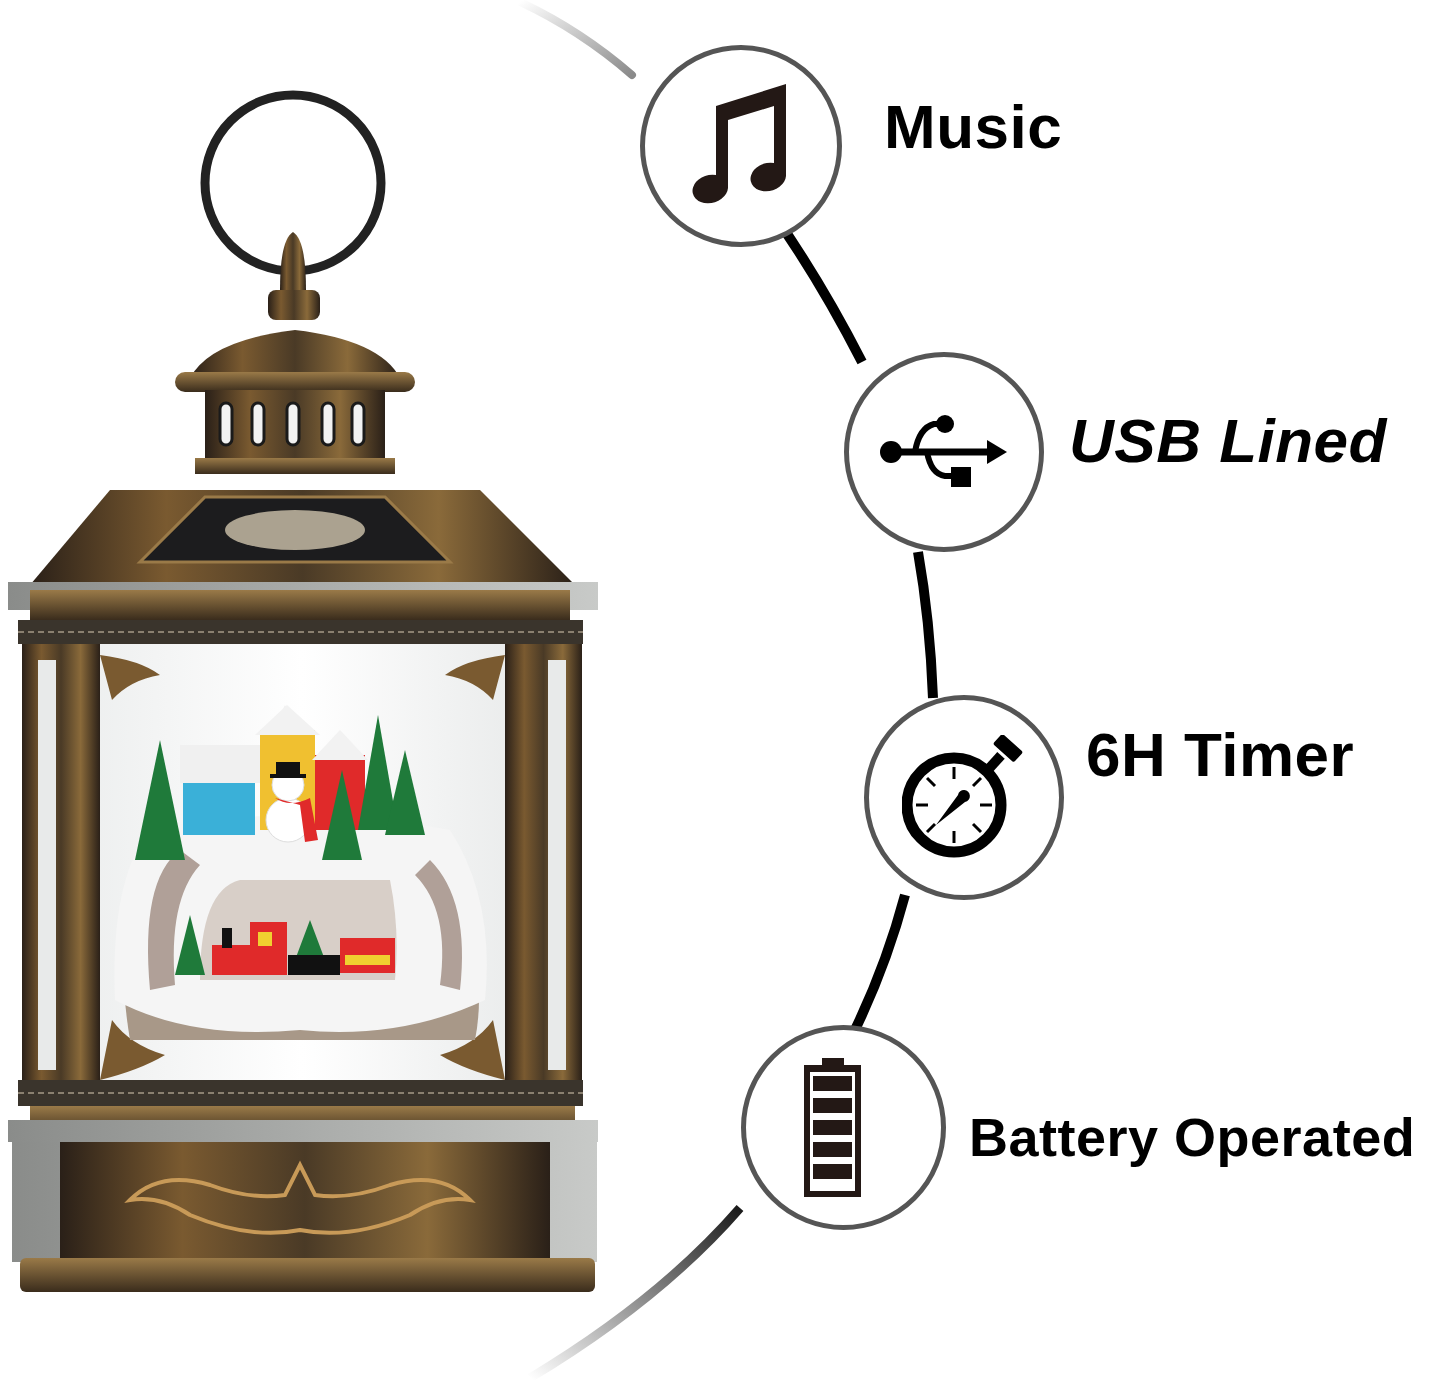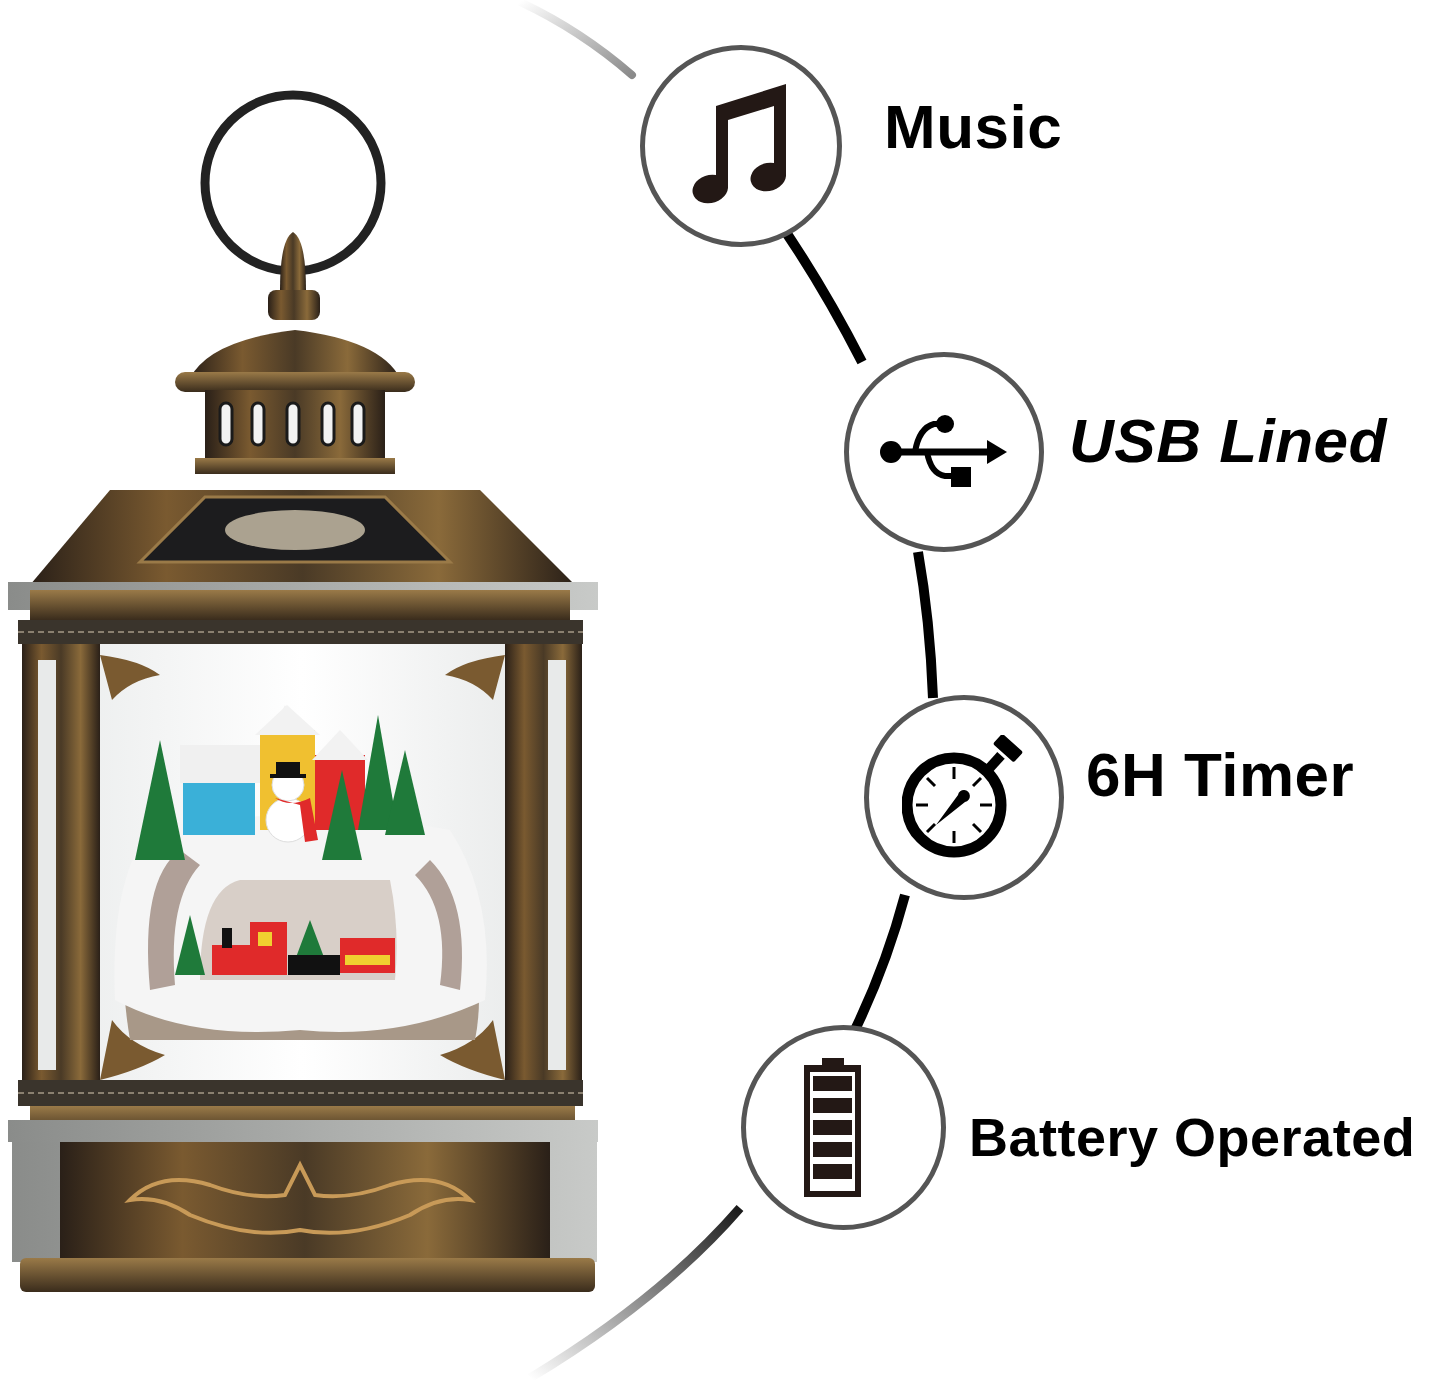--- a/index.html
+++ b/index.html
@@ -185,21 +185,21 @@
           <line x1="14" y1="70" x2="26" y2="70"></line>
           <line x1="78" y1="70" x2="90" y2="70"></line>
           <line x1="25" y1="43" x2="33" y2="51"></line>
           <line x1="71" y1="89" x2="79" y2="97"></line>
           <line x1="79" y1="43" x2="71" y2="51"></line>
           <line x1="33" y1="89" x2="25" y2="97"></line>
         </g>
         <path d="M 34 90 L 56 60 A 6 6 0 1 1 63 67 Z" fill="#000"></path>
       </svg>
     </div>
-    <div class="feature-label" style="left:1042px; top:744px;">6H Timer</div>
+    <div class="feature-label" style="left:1042px; top:724px;">6H Timer</div>
   </div>
 
   <div class="feature">
     <div class="feature-circle" style="left:697px; top:1025px; width:205px; height:205px;">
       <svg width="80" height="140" viewBox="0 0 80 140">
         <rect x="18" y="0" width="22" height="8" fill="#231815"></rect>
         <rect x="0" y="7" width="57" height="132" fill="#231815"></rect>
         <rect x="6" y="14" width="45" height="119" fill="#fff"></rect>
         <rect x="9" y="18" width="39" height="15" fill="#231815"></rect>
         <rect x="9" y="40" width="39" height="15" fill="#231815"></rect>

